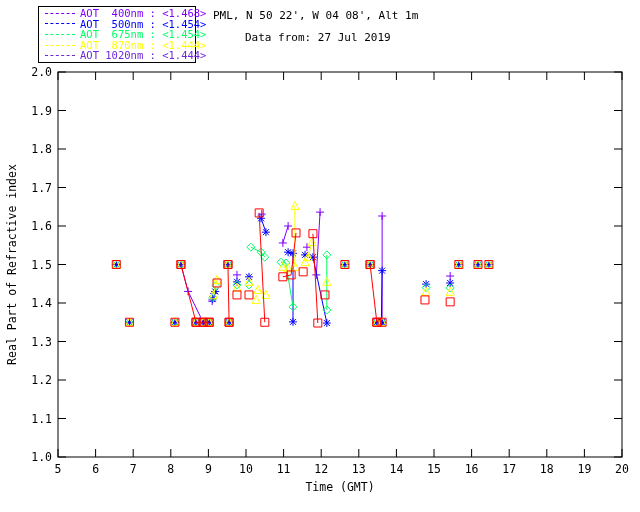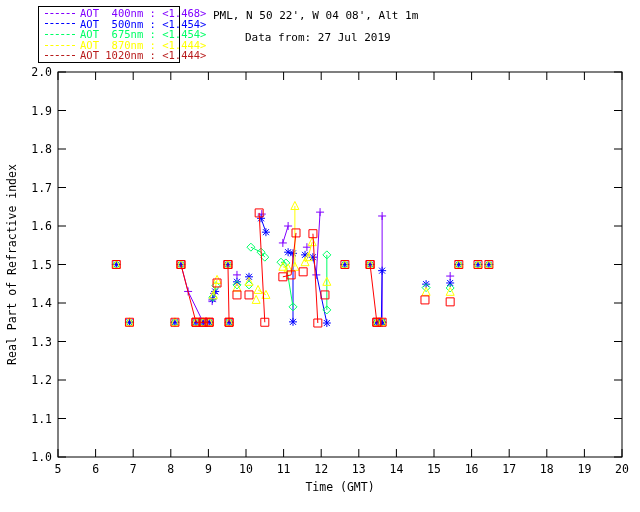--- a/index.html
+++ b/index.html
@@ -1,42 +1,42 @@
 <!DOCTYPE html>
 <html><head>
 <meta charset="utf-8">
 <style>
   html,body{margin:0;padding:0;background:#ffffff;}
   body{
     width:640px;height:512px;position:relative;overflow:hidden;
     font-family:"DejaVu Sans Mono","Liberation Mono",monospace;
   }
   .legend-box{
-    position:absolute;left:38px;top:6px;width:142px;height:57px;
+    position:absolute;left:38px;top:6px;width:158px;height:57px;
     border:1px solid #000;background:#fff;box-sizing:border-box;
     display:flex;flex-direction:column;justify-content:space-around;
     padding:1px 4px 1px 6px;
   }
   .legend-row{display:flex;align-items:center;white-space:pre;}
   .legend-dash{width:30px;border-top:1px dashed currentColor;margin-right:5px;flex:0 0 auto;}
   .legend-label{font-size:10.5px;line-height:10.5px;white-space:pre;}
   .hdr{position:absolute;left:213px;font-size:11px;color:#000;white-space:pre;}
   .hdr-line1{top:9px;}
   .hdr-line2{top:31px;padding-left:32px;}
   svg text{font-family:"DejaVu Sans Mono","Liberation Mono",monospace;font-size:11.5px;fill:#000;}
 </style>
 </head>
 <body>
 
 <div class="legend-box">
     <div class="legend-row" style="color: rgb(128, 0, 255);"><span class="legend-dash"></span><span class="legend-label">AOT  400nm : &lt;1.468&gt;</span></div>
     <div class="legend-row" style="color: rgb(0, 0, 255); justify-content: space-between;"><span class="legend-dash"></span><span class="legend-label">AOT  500nm : &lt;1.454&gt;</span></div>
     <div class="legend-row" style="color: rgb(0, 255, 102);"><span class="legend-dash"></span><span class="legend-label">AOT  675nm : &lt;1.454&gt;</span></div>
     <div class="legend-row" style="color: rgb(255, 255, 0);"><span class="legend-dash"></span><span class="legend-label">AOT  870nm : &lt;1.444&gt;</span></div>
-    <div class="legend-row" style="color: #b91c1c;"><span class="legend-dash"></span><span class="legend-label">AOT 1020nm : &lt;1.444&gt;</span></div>
+    <div class="legend-row" style="color: #6d28d9;"><span class="legend-dash"></span><span class="legend-label">AOT 1020nm : &lt;1.444&gt;</span></div>
   </div>
 
 <div class="hdr hdr-line1">PML, N 50 22', W 04 08', Alt 1m</div>
 <div class="hdr hdr-line2">Data from: 27 Jul 2019</div>
 
 <svg width="640" height="512" viewBox="0 0 640 512" style="position:absolute;left:0;top:0;">
     <g stroke="#000000" fill="none" stroke-width="1">
       <rect x="58" y="72" width="564" height="385"></rect>
       <line x1="58" y1="457" x2="58" y2="449"></line>
       <line x1="58" y1="72" x2="58" y2="80"></line>

